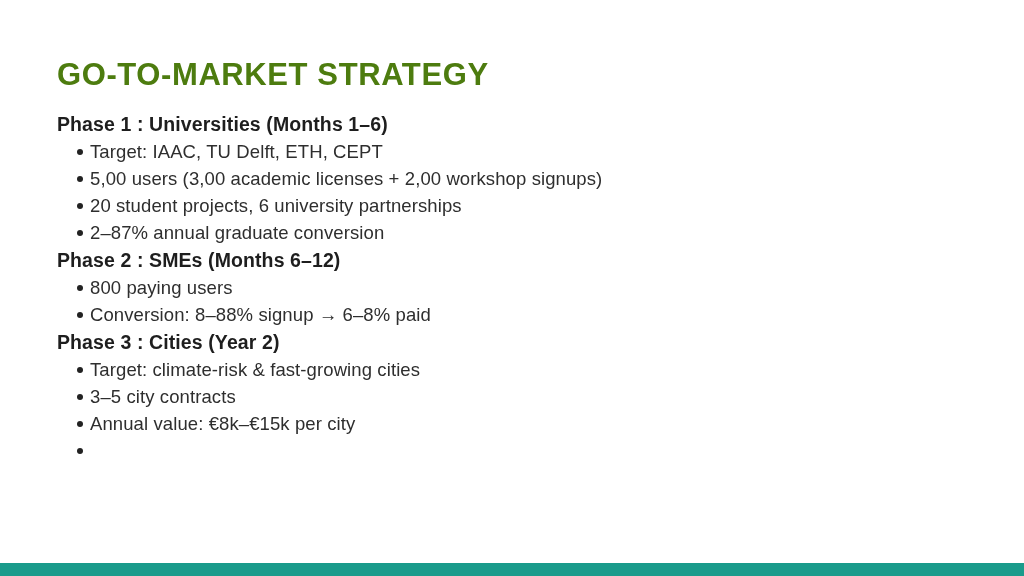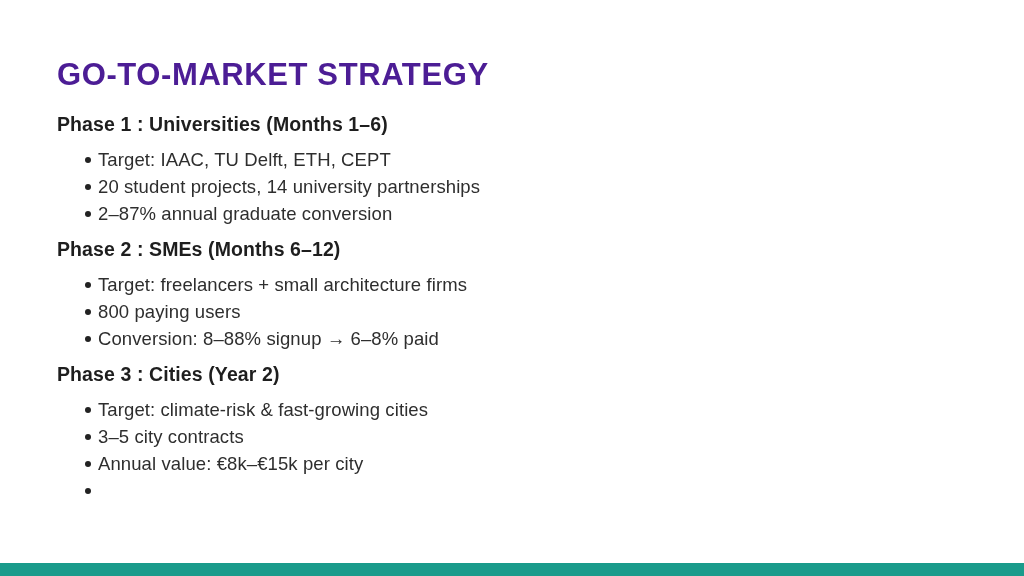--- a/index.html
+++ b/index.html
@@ -31,21 +31,21 @@
   }
   .phase-heading {
     margin: 0;
     font-size: 19.5px;
     line-height: 28px;
     font-weight: 700;
     color: #1E1E1E;
     letter-spacing: 0.1px;
   }
   ul.bullets {
-    margin: 8px;
+    margin: 0;
     padding: 0;
     list-style: none;
   }
   ul.bullets li {
     position: relative;
     padding-left: 33px;
     font-size: 18.5px;
     line-height: 27px;
     font-weight: 400;
     color: #2E2E2E;
@@ -67,34 +67,34 @@
     width: 100%;
     height: 13px;
     background: #1A9B8B;
   }
 </style>
 </head>
 <body>
 
 <div class="slide">
   <div class="content">
-    <h1 class="slide-title" style="color: #4c1d95;">GO-TO-MARKET STRATEGY</h1>
+    <h1 class="slide-title" style="color: #4d7c0f;">GO-TO-MARKET STRATEGY</h1>
     <div id="phases">
         <div>
           <h2 class="phase-heading">Phase 1 : Universities (Months 1–6)</h2>
           <ul class="bullets">
             <li><span class="bullet-dot"></span><span>Target: IAAC, TU Delft, ETH, CEPT</span></li>
-            <li><span class="bullet-dot"></span><span>20 student projects, 14 university partnerships</span></li>
+            <li><span class="bullet-dot"></span><span>5,00 users (3,00 academic licenses + 2,00 workshop signups)</span></li>
+            <li><span class="bullet-dot"></span><span>20 student projects, 6 university partnerships</span></li>
             <li><span class="bullet-dot"></span><span>2–87% annual graduate conversion</span></li>
           </ul>
         </div>
         <div>
           <h2 class="phase-heading">Phase 2 : SMEs (Months 6–12)</h2>
           <ul class="bullets">
-            <li><span class="bullet-dot"></span><span>Target: freelancers + small architecture firms</span></li>
             <li><span class="bullet-dot"></span><span>800 paying users</span></li>
             <li><span class="bullet-dot"></span><span>Conversion: 8–88% signup → 6–8% paid</span></li>
           </ul>
         </div>
         <div>
           <h2 class="phase-heading">Phase 3 : Cities (Year 2)</h2>
           <ul class="bullets">
             <li><span class="bullet-dot"></span><span>Target: climate-risk &amp; fast-growing cities</span></li>
             <li><span class="bullet-dot"></span><span>3–5 city contracts</span></li>
             <li><span class="bullet-dot"></span><span>Annual value: €8k–€15k per city</span></li>

